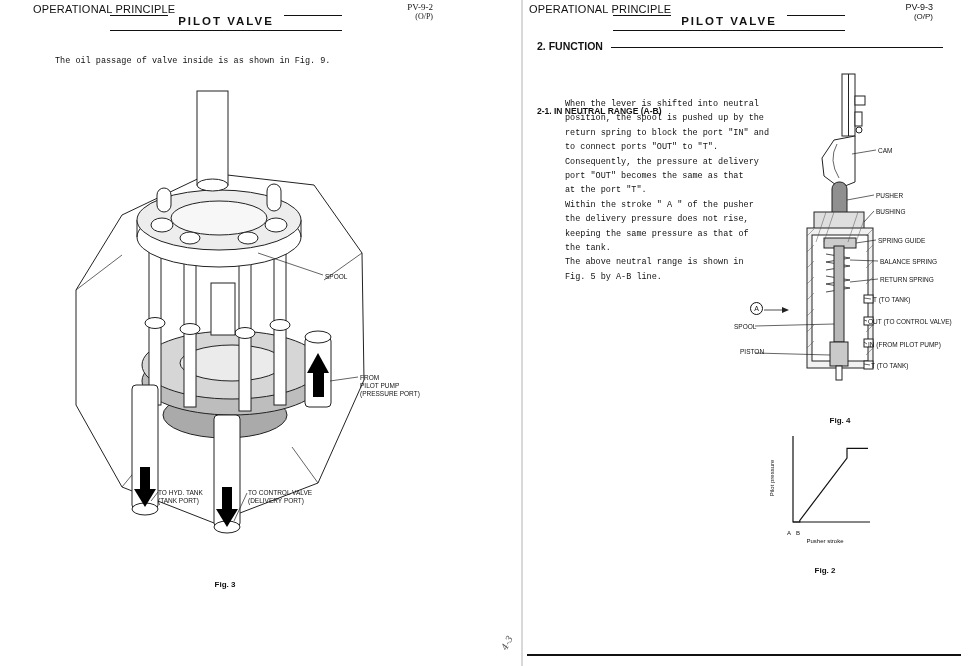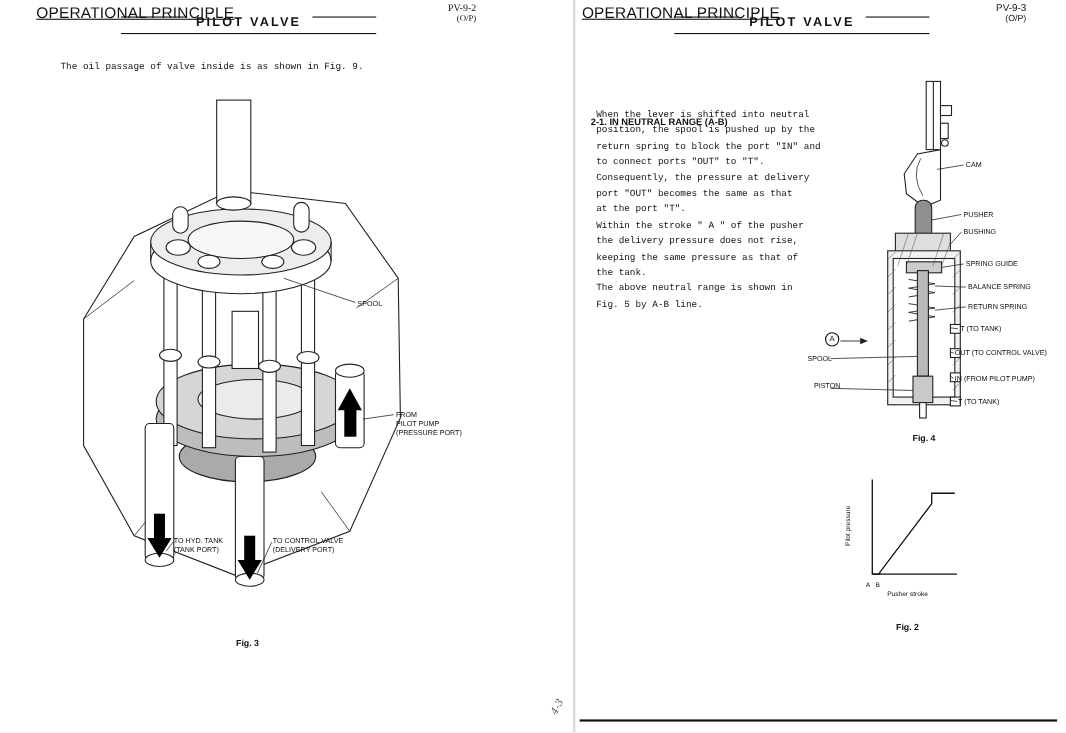--- a/index.html
+++ b/index.html
@@ -1,19 +1,19 @@
 <!DOCTYPE html>
 <html><head>
 <meta charset="utf-8">
 <style>
   html,body{margin:0;padding:0;background:#e9e9e9;}
   #sheet{position:relative;width:969px;height:666px;background:#ffffff;overflow:hidden;
          font-family:"Liberation Sans",sans-serif;color:#111;}
   .abs{position:absolute;}
-  .hdr-section{font-size:14px;letter-spacing:.2px;text-decoration:underline;}
+  .hdr-section{font-size:11px;letter-spacing:.2px;}
   .hdr-right{font-size:9px;text-align:right;line-height:10px;}
   .hdr-sub{font-size:8px;}
   .title-row{display:flex;align-items:flex-start;}
   .title-rule{flex:1;border-top:1.6px solid #111;}
   .title-text{padding:0 10px;font-weight:bold;font-size:11.5px;letter-spacing:2px;white-space:nowrap;}
   .title-under{border-top:1.6px solid #111;margin-top:3px;}
   .mono{font-family:"Liberation Mono","DejaVu Sans Mono",monospace;}
   .intro{font-size:8.5px;}
   .body-text{font-size:8.5px;line-height:14.4px;white-space:pre-line;}
   .sec-row{display:flex;align-items:center;gap:8px;}
@@ -132,23 +132,27 @@
 
     <div class="abs" style="left:90px;top:15px;width:232px;">
       <div class="title-row">
         <div class="title-rule"></div>
         <div class="title-text">PILOT VALVE</div>
         <div class="title-rule"></div>
       </div>
       <div class="title-under"></div>
     </div>
 
+    <div class="abs sec-row" style="left:14px;top:40px;width:406px;">
+      <div class="sec-text">2. FUNCTION</div>
+      <div class="sec-rule"></div>
+    </div>
     <div class="abs subsec" style="left:14px;top:66px;">2-1. IN NEUTRAL RANGE (A-B)</div>
 
-    <div class="abs mono body-text" style="left:19px;top:97px;width:220px;">When the lever is shifted into neutral
+    <div class="abs mono body-text" style="left:42px;top:97px;width:220px;">When the lever is shifted into neutral
 position, the spool is pushed up by the
 return spring to block the port "IN" and
 to connect ports "OUT" to "T".
 Consequently, the pressure at delivery
 port "OUT" becomes the same as that
 at the port "T".
 Within the stroke " A " of the pusher
 the delivery pressure does not rise,
 keeping the same pressure as that of
 the tank.
@@ -224,21 +228,21 @@
   <div class="abs fig-label" style="left:878px;top:237px;">SPRING GUIDE</div>
   <div class="abs fig-label" style="left:880px;top:258px;">BALANCE SPRING</div>
   <div class="abs fig-label" style="left:880px;top:276px;">RETURN SPRING</div>
   <div class="abs fig-label" style="left:873px;top:296px;">T (TO TANK)</div>
   <div class="abs fig-label" style="left:868px;top:318px;">OUT (TO CONTROL VALVE)</div>
   <div class="abs fig-label" style="left:868px;top:341px;">IN (FROM PILOT PUMP)</div>
   <div class="abs fig-label" style="left:871px;top:362px;">T (TO TANK)</div>
   <div class="abs fig-label" style="left:734px;top:323px;">SPOOL</div>
   <div class="abs fig-label" style="left:740px;top:348px;">PISTON</div>
   <div class="abs circle-a" style="left:750px;top:302px;">A</div>
-  <div class="abs fig-caption" style="left:812px;top:394px;width:56px;">Fig. 4</div>
+  <div class="abs fig-caption" style="left:812px;top:416px;width:56px;">Fig. 4</div>
 
   <svg class="abs" style="left:770px;top:430px;" width="110" height="110" viewBox="0 0 110 110">
     <path d="M23,6 L23,92 L100,92" fill="none" stroke="#111" stroke-width="1.2"></path>
     <polyline fill="none" stroke="#111" stroke-width="1.2" points="23.0,92.0 29.8,92.0 29.8,90.4 77.0,28.0 77.0,18.4 98.0,18.4"></polyline>
   </svg>
   <div class="abs tick-label" style="left:787px;top:530px;">A</div>
   <div class="abs tick-label" style="left:796px;top:530px;">B</div>
   <div class="abs axis-label rot-left" style="left:742px;top:475px;width:60px;">Pilot pressure</div>
   <div class="abs axis-label" style="left:795px;top:538px;width:60px;">Pusher stroke</div>
   <div class="abs fig-caption" style="left:800px;top:566px;width:50px;">Fig. 2</div>

